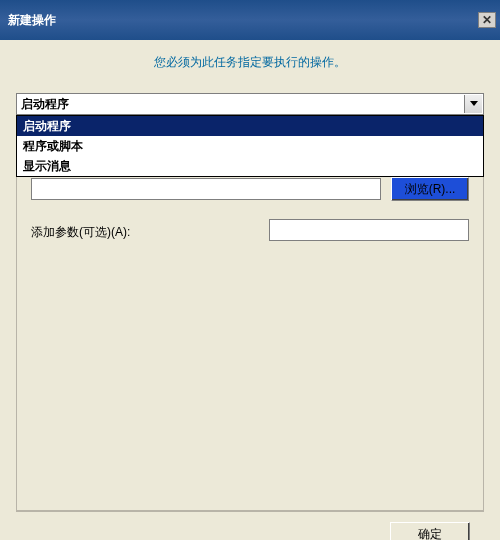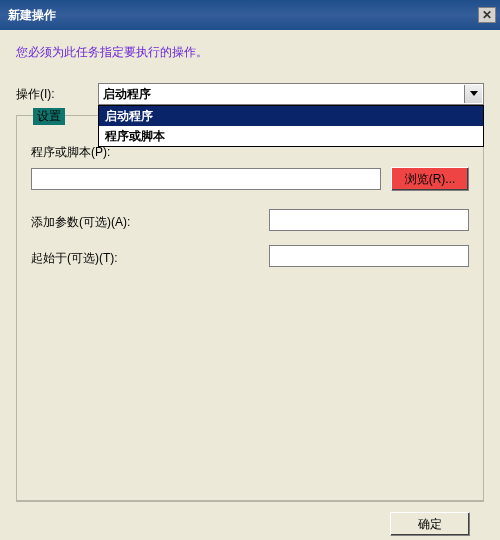--- a/index.html
+++ b/index.html
@@ -8,21 +8,21 @@
     font-family: "Microsoft YaHei", "SimSun", Tahoma, sans-serif;
     font-size: 12px;
     background: #ece9d8;
     width: 500px;
     height: 540px;
     overflow: hidden;
   }
   .titlebar {
     background: linear-gradient(to bottom, #1f4e8a, #345e9a, #1f4e8a);
     color: #fff;
-    height: 30px;
+    height: 40px;
     display: flex;
     align-items: center;
     justify-content: space-between;
     padding: 0 4px 0 8px;
     font-weight: bold;
   }
   .close-btn {
     width: 18px; height: 16px;
     background: #d6d3ce;
     border: 1px solid #808080;
@@ -30,22 +30,23 @@
     font-family: Arial; font-size: 12px; color: #333;
   }
   .client {
     padding: 14px 16px 0 16px;
     height: calc(540px - 24px);
     position: relative;
     display: flex;
     flex-direction: column;
   }
   .instruction {
-    color: #6d28d9;
+    color: #0369a1;
     margin-bottom: 22px;
+    text-align: center;
   }
   .row-action {
     display: flex;
     align-items: center;
     margin-bottom: 4px;
   }
   .row-action label { width: 82px; }
   .select-wrap {
     position: relative;
     flex: 1;
@@ -107,21 +108,21 @@
     height: 22px;
     border: 1px solid #7f7f7f;
     background: #fff;
     padding: 2px 4px;
     font: inherit;
   }
   .program-input { flex: 1; }
   .browse-btn {
     height: 24px;
     min-width: 78px;
-    background: #ef4444;
+    background: #1d4ed8;
     border: 1px solid #808080;
     border-top-color: #fff; border-left-color: #fff;
     box-shadow: inset -1px -1px 0 #404040;
     font: inherit;
     padding: 0 8px;
   }
   .label-input-row {
     display: flex; align-items: flex-end; margin-bottom: 14px;
   }
   .label-input-row label { width: 238px; }
@@ -152,54 +153,50 @@
   <div class="close-btn">
     <span>✕</span>
   </div>
 </div>
 
 <div class="client">
 
   <div class="instruction">您必须为此任务指定要执行的操作。</div>
 
   <div class="row-action">
-    <label>操作(I):</label>
     <div class="select-wrap">
       <div class="select-display">
         <span>启动程序</span>
         <div class="select-arrow">
           <svg viewBox="0 0 8 6">
               <path d="M0 0 L8 0 L4 5 Z" fill="#000"></path>
             </svg>
         </div>
       </div>
       <div class="dropdown-list">
         <div class="dropdown-item sel">启动程序</div>
         <div class="dropdown-item">程序或脚本</div>
+        <div class="dropdown-item">显示消息</div>
       </div>
     </div>
   </div>
 
   <div class="groupbox">
     <div class="group-title">设置</div>
 
     <div class="form-row1">程序或脚本(P):</div>
     <div class="form-inputrow">
       <input class="txt program-input" type="text" value="" style="">
       <button class="browse-btn">浏览(R)...</button>
     </div>
 
     <div class="label-input-row">
       <label>添加参数(可选)(A):</label>
       <input class="txt" type="text" value="" style="">
     </div>
 
-    <div class="label-input-row">
-      <label>起始于(可选)(T):</label>
-      <input class="txt" type="text" value="" style="">
-    </div>
   </div>
 
   <div class="footer">
     <button>确定</button>
   </div>
 
 </div>
 
 </body></html>

